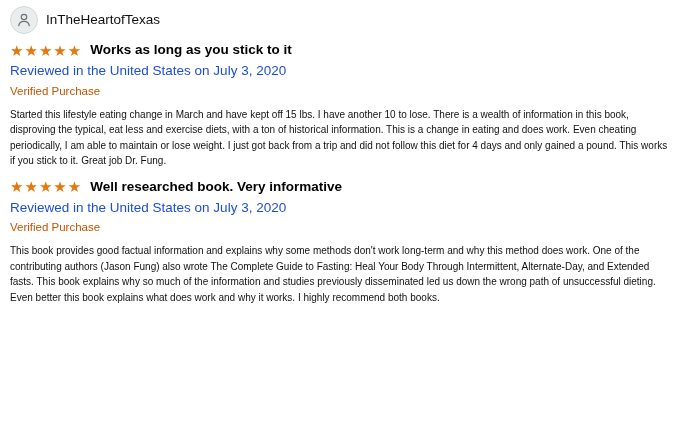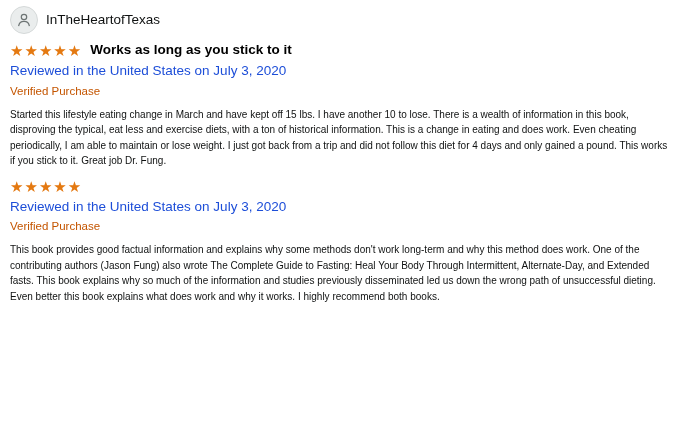--- a/index.html
+++ b/index.html
@@ -120,19 +120,20 @@
 
   <div class="review">
     <div class="rating-line">
       <span class="stars">
         <span class="star">★</span>
         <span class="star">★</span>
         <span class="star">★</span>
         <span class="star">★</span>
         <span class="star">★</span>
       </span>
+      <span class="review-title">Well researched book. Very informative</span>
     </div>
     <div class="review-meta">Reviewed in the United States on July 3, 2020</div>
     <div class="verified">Verified Purchase</div>
     <div class="review-body">This book provides good factual information and explains why some methods don't work long-term and why this method does work. One of the contributing authors (Jason Fung) also wrote The Complete Guide to Fasting: Heal Your Body Through Intermittent, Alternate-Day, and Extended fasts. This book explains why so much of the information and studies previously disseminated led us down the wrong path of unsuccessful dieting. Even better this book explains what does work and why it works. I highly recommend both books.</div>
   </div>
 
 </div>
 
 </body></html>

